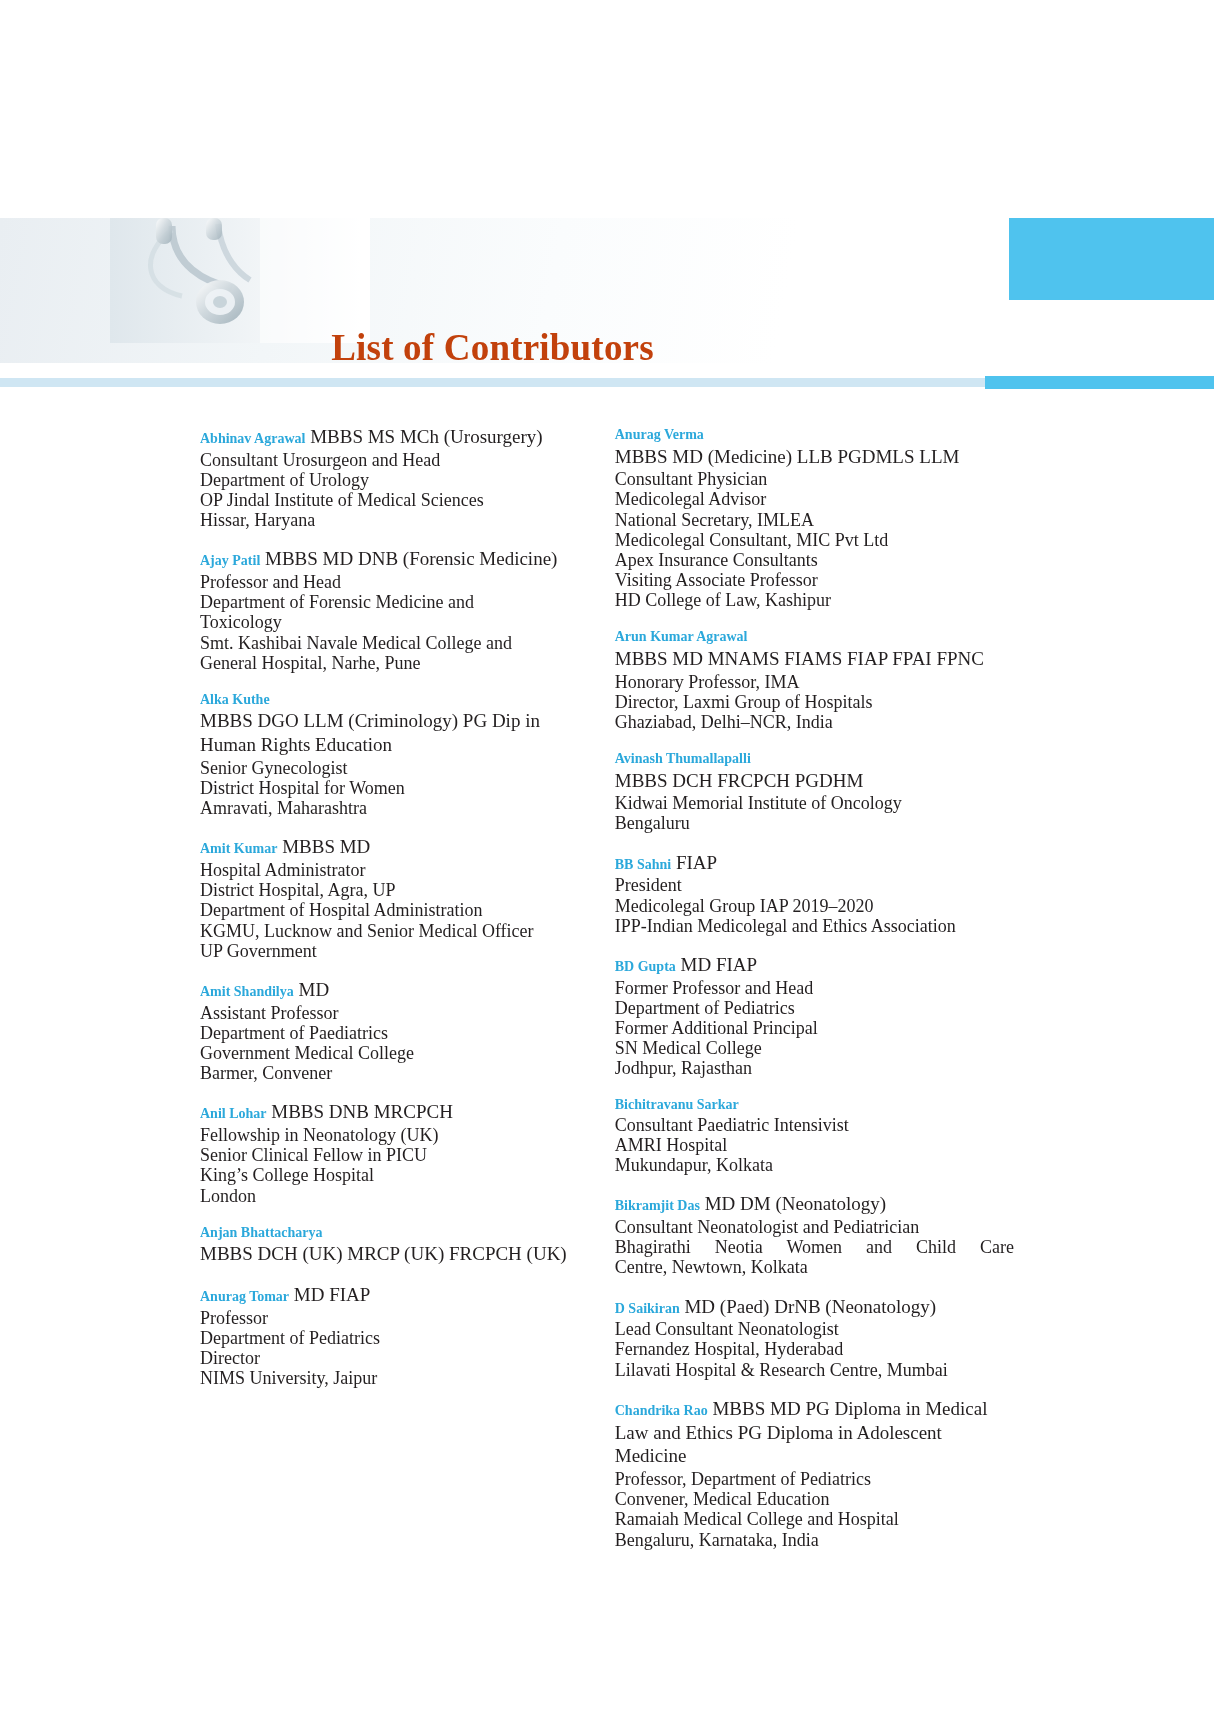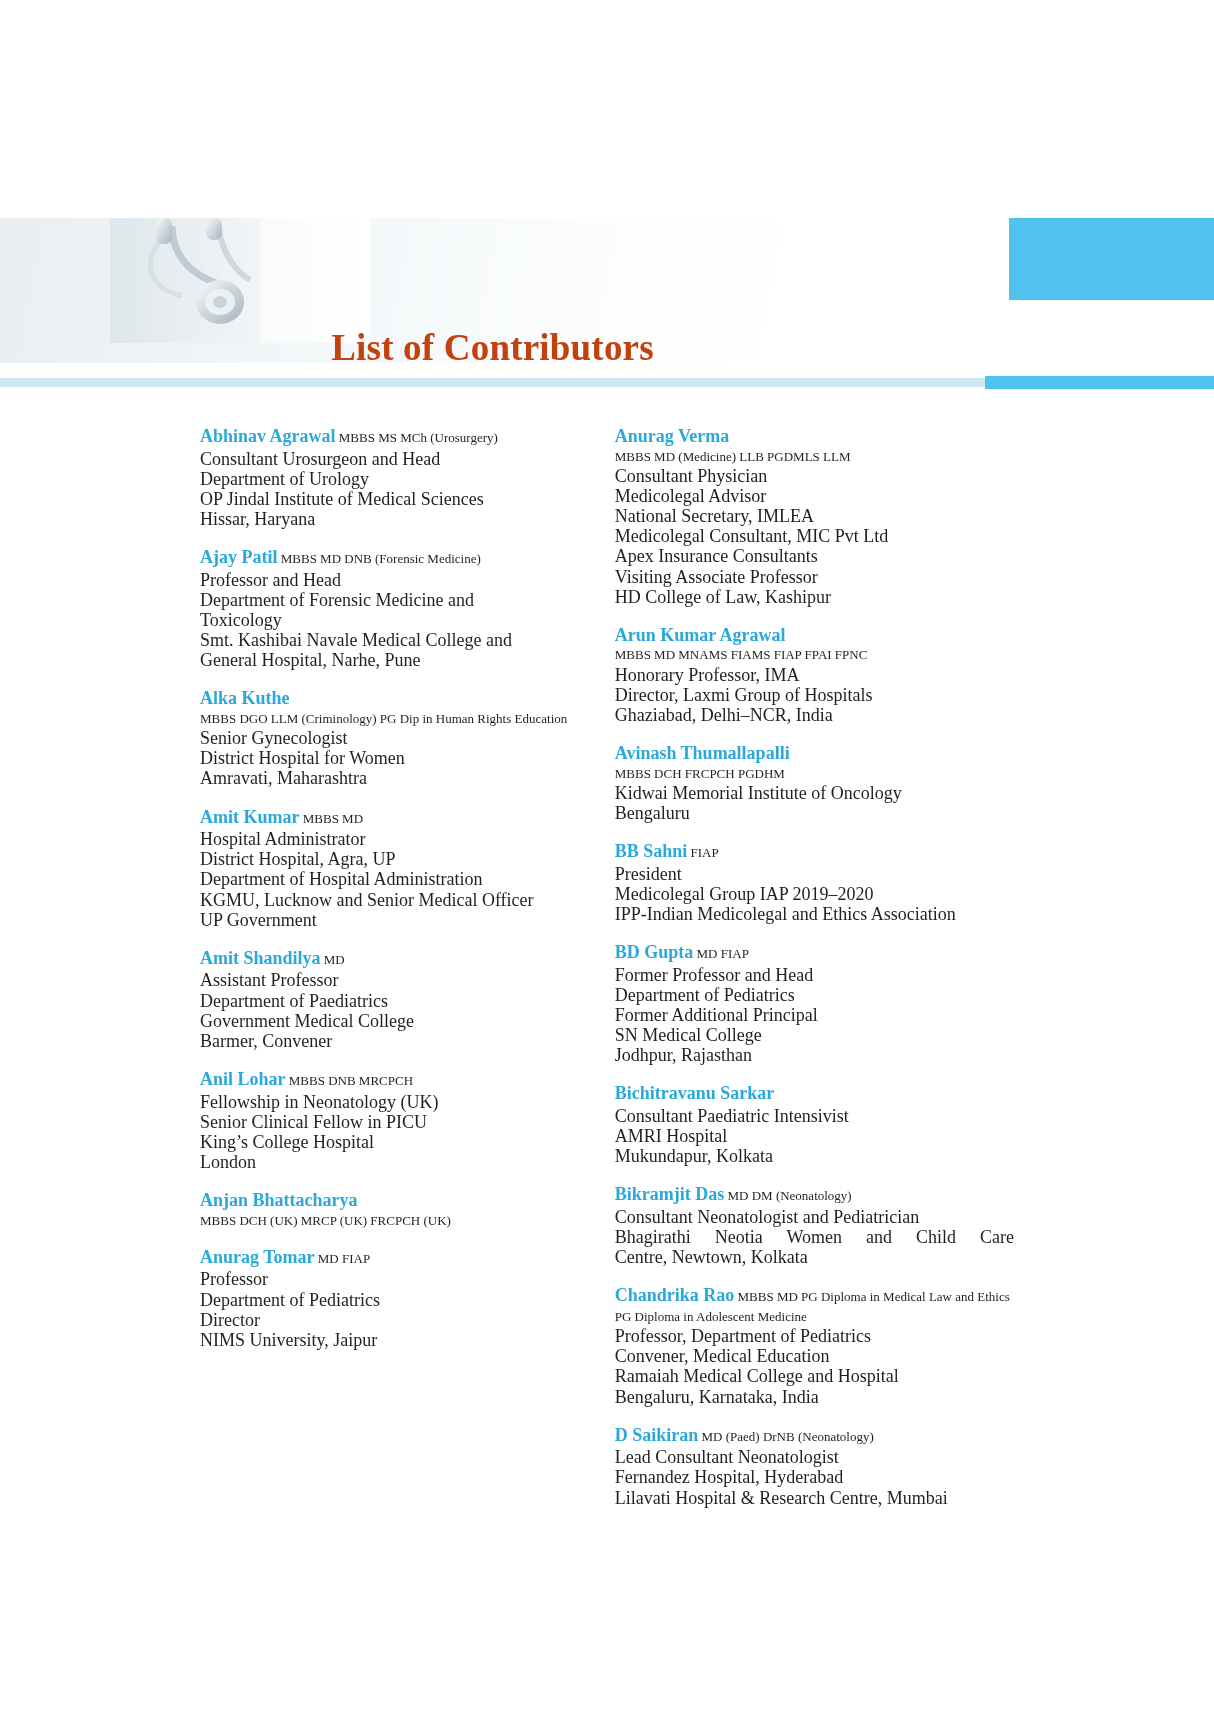--- a/index.html
+++ b/index.html
@@ -99,26 +99,26 @@
     width: 420px;
     margin-left: 4px;
   }
 
   .entry {
     margin-bottom: 17px;
   }
   .entry .name {
     color: #2ba8db;
     font-weight: bold;
-    font-size: 18px;
+    font-size: 14px;
     line-height: 1.25;
     display: inline;
   }
   .entry .degrees {
-    font-size: 13px;
+    font-size: 19px;
     color: #231f20;
     display: inline;
     line-height: 1.25;
   }
   .entry .degrees.block {
     display: block;
     margin-top: 1px;
   }
   .entry .lines {
     font-size: 18px;
@@ -304,30 +304,30 @@
       </div>
       <div class="entry">
         <div><span class="name">Bikramjit Das</span><span class="degrees"> MD DM (Neonatology)</span></div>
         <div class="lines">
           <div>Consultant Neonatologist and Pediatrician</div>
           <div class="justify">Bhagirathi Neotia Women and Child Care</div>
           <div>Centre, Newtown, Kolkata</div>
         </div>
       </div>
       <div class="entry">
+        <div><span class="name">D Saikiran</span><span class="degrees"> MD (Paed) DrNB (Neonatology)</span></div>
+        <div class="lines">
+          <div>Lead Consultant Neonatologist</div>
+          <div>Fernandez Hospital, Hyderabad</div>
+          <div>Lilavati Hospital &amp; Research Centre, Mumbai</div>
+        </div>
+      </div>
+      <div class="entry">
         <div><span class="name">Chandrika Rao</span><span class="degrees"> MBBS MD PG Diploma in Medical Law and Ethics PG Diploma in Adolescent Medicine</span></div>
         <div class="lines">
           <div>Professor, Department of Pediatrics</div>
           <div>Convener, Medical Education</div>
           <div>Ramaiah Medical College and Hospital</div>
           <div>Bengaluru, Karnataka, India</div>
         </div>
       </div>
-      <div class="entry">
-        <div><span class="name">D Saikiran</span><span class="degrees"> MD (Paed) DrNB (Neonatology)</span></div>
-        <div class="lines">
-          <div>Lead Consultant Neonatologist</div>
-          <div>Fernandez Hospital, Hyderabad</div>
-          <div>Lilavati Hospital &amp; Research Centre, Mumbai</div>
-        </div>
-      </div>
     </div>
 </div>
 
 </body></html>

